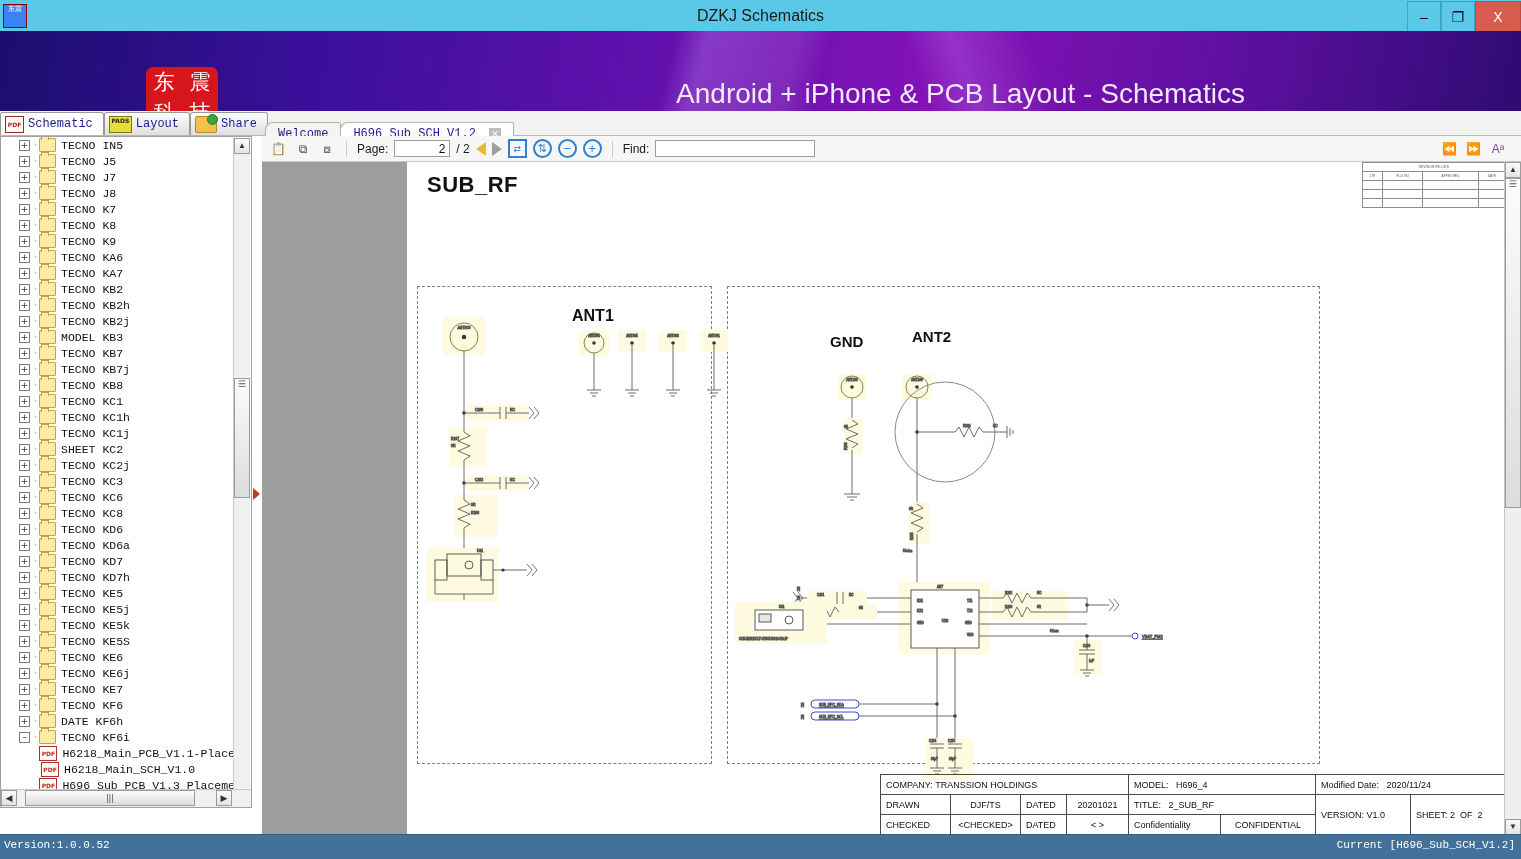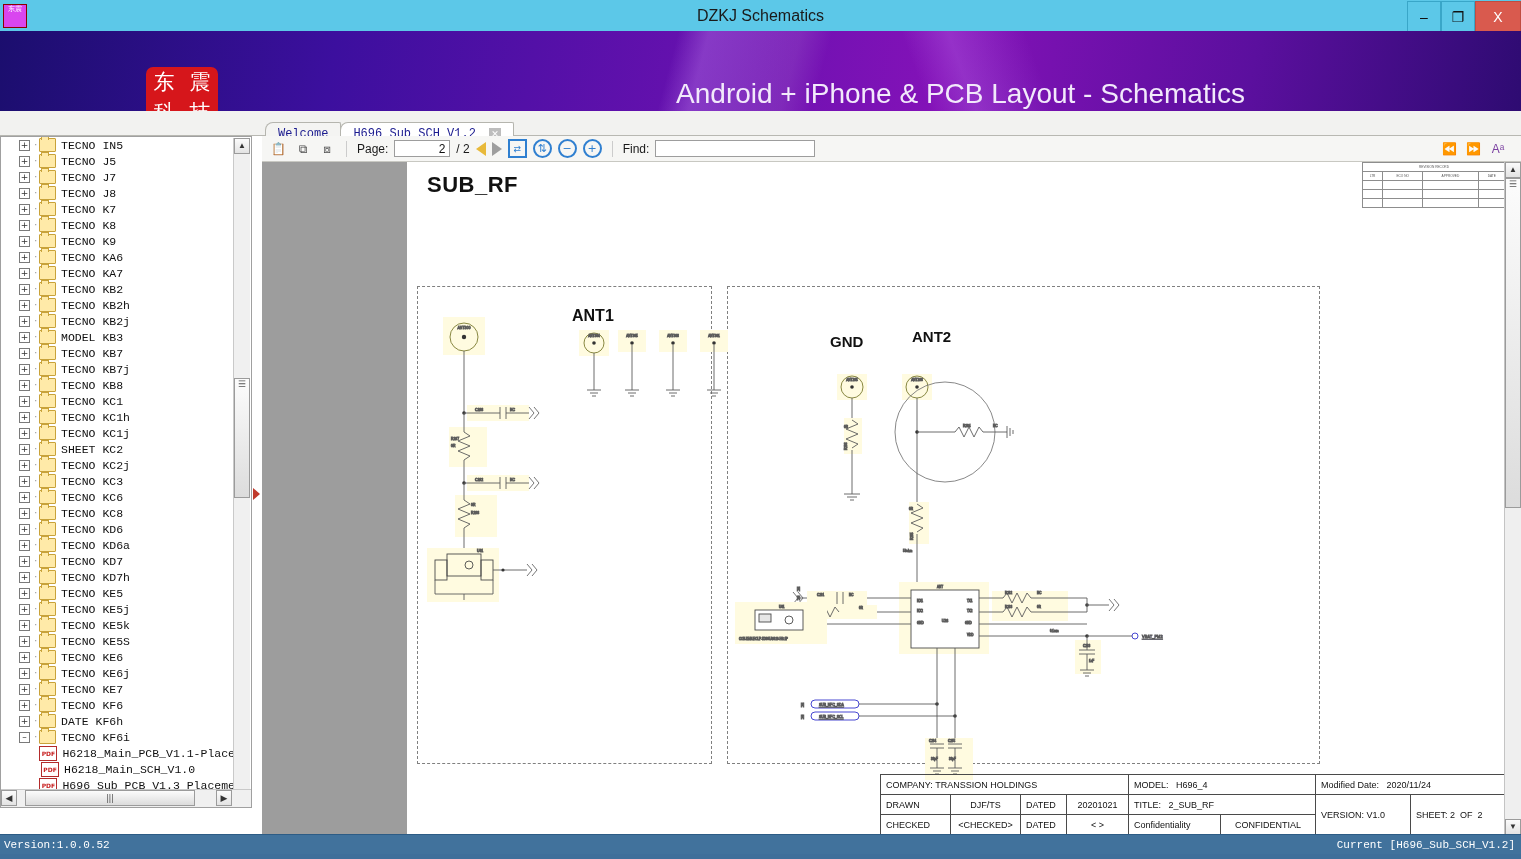--- a/index.html
+++ b/index.html
@@ -12,21 +12,21 @@
   #app { position: relative; width: 1521px; height: 859px; }
 
   
   .titlebar {
     position: absolute; left: 0; top: 0; width: 1521px; height: 31px;
     background: #5cc8e8;
     border-bottom: 1px solid #3ba9cc;
   }
   .title-logo {
     position: absolute; left: 3px; top: 4px; width: 22px; height: 22px;
-    background: #d946ef; border: 1px solid #8b0000;
+    background: #3b82f6; border: 1px solid #8b0000;
     color: #fff; font-size: 7px; line-height: 9px; text-align: center;
     font-family: "DejaVu Sans", sans-serif; overflow: hidden;
   }
   .title-text {
     position: absolute; left: 0; top: 0; width: 1521px; height: 31px;
     line-height: 31px; text-align: center;
     font-size: 16px; color: #1a1a1a;
     font-family: "Liberation Sans", sans-serif;
   }
   .win-btns { position: absolute; right: 0; top: 0; height: 31px; display: flex; }
@@ -321,20 +321,34 @@
       <span>东</span>
       <span>震</span>
       <span>科</span>
       <span>技</span>
     </div>
     <div class="banner-sub">Android + iPhone &amp; PCB Layout - Schematics</div>
   </div>
 
   <div class="tabstrip"></div>
 
+  <div class="modebar">
+    <div class="mode-tab active">
+      <span class="ico-pdf">PDF</span>
+      <span>Schematic</span>
+    </div>
+    <div class="mode-tab">
+      <span class="ico-pads">PADS</span>
+      <span>Layout</span>
+    </div>
+    <div class="mode-tab">
+      <span class="ico-folder"></span>
+      <span>Share</span>
+    </div>
+  </div>
 
   <div class="doc-tabs">
     <div class="doc-tab">
       <span>Welcome</span>
     </div>
     <div class="doc-tab active">
       <span>H696_Sub_SCH_V1.2</span>
       <span class="xbtn">✕</span>
     </div>
   </div>

